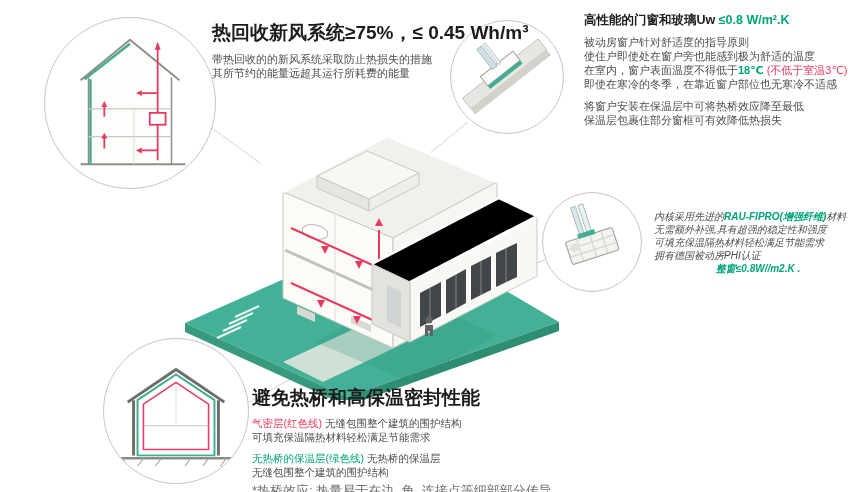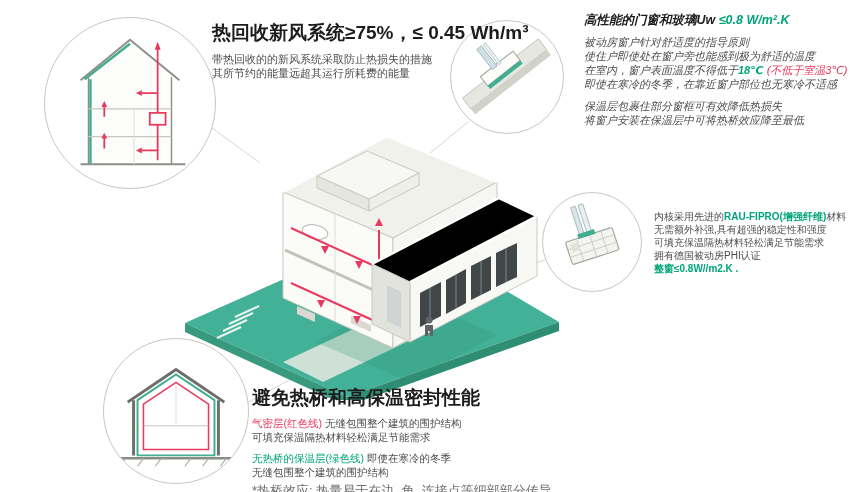--- a/index.html
+++ b/index.html
@@ -14,32 +14,32 @@
     box-sizing:border-box;overflow:hidden;z-index:1;
   }
   .circle svg{width:100%;height:100%;}
   .c1{left:44px;top:17px;width:172px;height:172px;}
   .c2{left:450px;top:20px;width:114px;height:114px;}
   .c3{left:542px;top:192px;width:100px;height:100px;}
   .c4{left:103px;top:338px;width:146px;height:146px;}
   .main-house{position:absolute;left:165px;top:80px;z-index:1;}
   .block{position:absolute;z-index:2;}
   .b1{left:212px;top:20px;width:345px;}
-  .b2{left:584px;top:12px;width:278px;font-style:italic;}
+  .b2{left:584px;top:12px;width:278px;}
   .b3{left:654px;top:210px;width:208px;}
   .b4{left:252px;top:385px;width:330px;}
   .h1{font-size:19px;font-weight:700;color:#1c1c1c;}
   .h2{font-size:12.5px;font-weight:700;color:#1c1c1c;}
   .body{font-size:11px;line-height:14px;color:#4d4d4d;margin-top:6px;}
-  .b3 .body{font-size:10px;line-height:13px;margin-top:0;}
+  .b3 .body{font-size:10px;line-height:13px;margin-top:0;font-style:italic;}
   .b4 .body{font-size:10.5px;line-height:13.5px;}
   .line{white-space:nowrap;}
   .gap{height:8px;}
   .green{color:#00a579;}
-  .greenb{color:#00a579;font-weight:700;}
+  .greenb{color:#00a579;font-weight:700;text-align:center;}
   .red{color:#e8395f;}
   .foot{font-size:13px;color:#6e6e6e;margin-top:5px;white-space:nowrap;}
 </style>
 </head>
 <body>
 
 <div class="canvas">
 
   <svg class="overlay" width="865" height="492">
     <g stroke="#d6d6d1" stroke-width="1">
@@ -210,40 +210,40 @@
   </div>
 
   <div class="block b2">
     <div class="h2 line"><span>高性能的门窗和玻璃Uw </span><span class="green">≤0.8 W/m².K</span></div>
     <div class="body">
       <div class="line">被动房窗户针对舒适度的指导原则</div>
       <div class="line">使住户即使处在窗户旁也能感到极为舒适的温度</div>
       <div class="line"><span>在室内，窗户表面温度不得低于</span><span class="greenb">18℃</span> <span class="red">(不低于室温3℃)</span></div>
       <div class="line">即使在寒冷的冬季，在靠近窗户部位也无寒冷不适感</div>
       <div class="gap"></div>
+      <div class="line">将窗户安装在保温层中可将热桥效应降至最低</div>
       <div class="line">保温层包裹住部分窗框可有效降低热损失</div>
-      <div class="line">将窗户安装在保温层中可将热桥效应降至最低</div>
     </div>
   </div>
 
   <div class="block b3">
     <div class="body">
       <div class="line"><span>内核采用先进的</span><span class="greenb">RAU-FIPRO(增强纤维)</span><span>材料</span></div>
       <div class="line">无需额外补强,具有超强的稳定性和强度</div>
       <div class="line">可填充保温隔热材料轻松满足节能需求</div>
       <div class="line">拥有德国被动房PHI认证</div>
       <div class="line greenb">整窗≤0.8W//m2.K .</div>
     </div>
   </div>
 
   <div class="block b4">
     <div class="h1 line">避免热桥和高保温密封性能</div>
     <div class="body">
       <div class="line"><span class="red">气密层(红色线)</span> <span>无缝包围整个建筑的围护结构</span></div>
       <div class="line">可填充保温隔热材料轻松满足节能需求</div>
       <div class="gap"></div>
-      <div class="line"><span class="green">无热桥的保温层(绿色线)</span> <span>即使在寒冷的冬季</span></div>
+      <div class="line"><span class="green">无热桥的保温层(绿色线)</span> <span>无热桥的保温层</span></div>
       <div class="line">无缝包围整个建筑的围护结构</div>
       <div class="foot">*热桥效应: 热量易于在边, 角, 连接点等细部部分传导</div>
     </div>
   </div>
 
 </div>
 
 </body></html>

